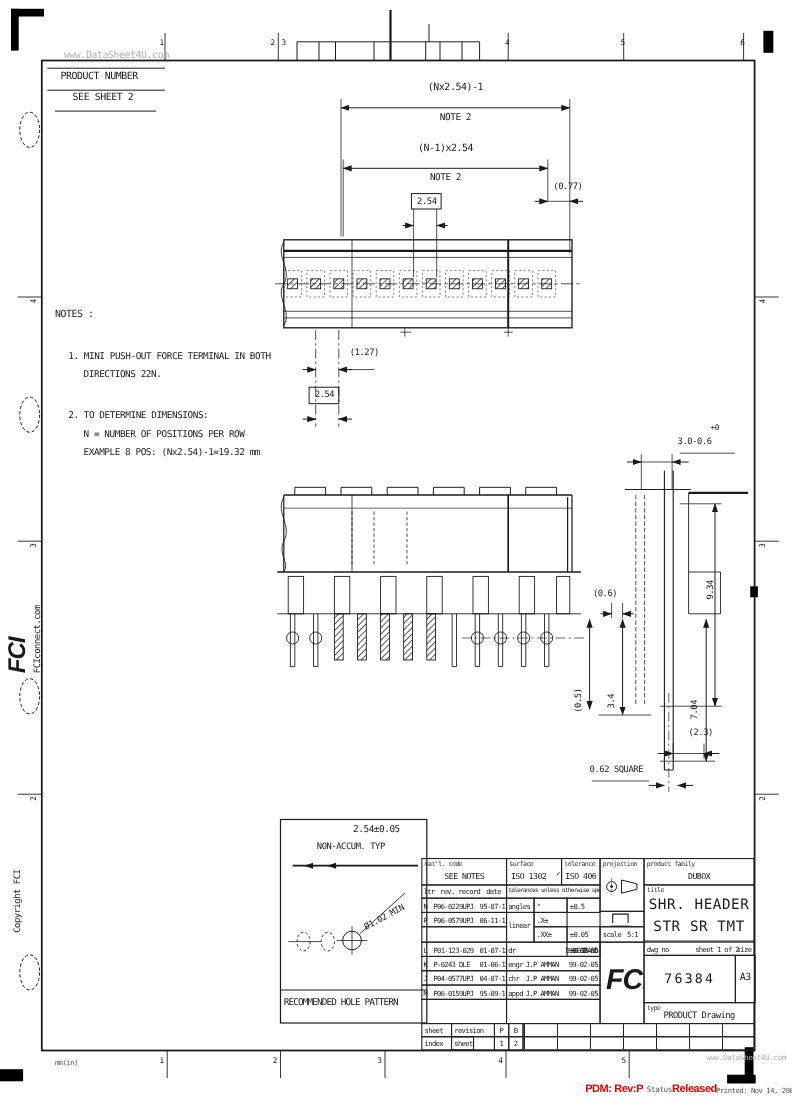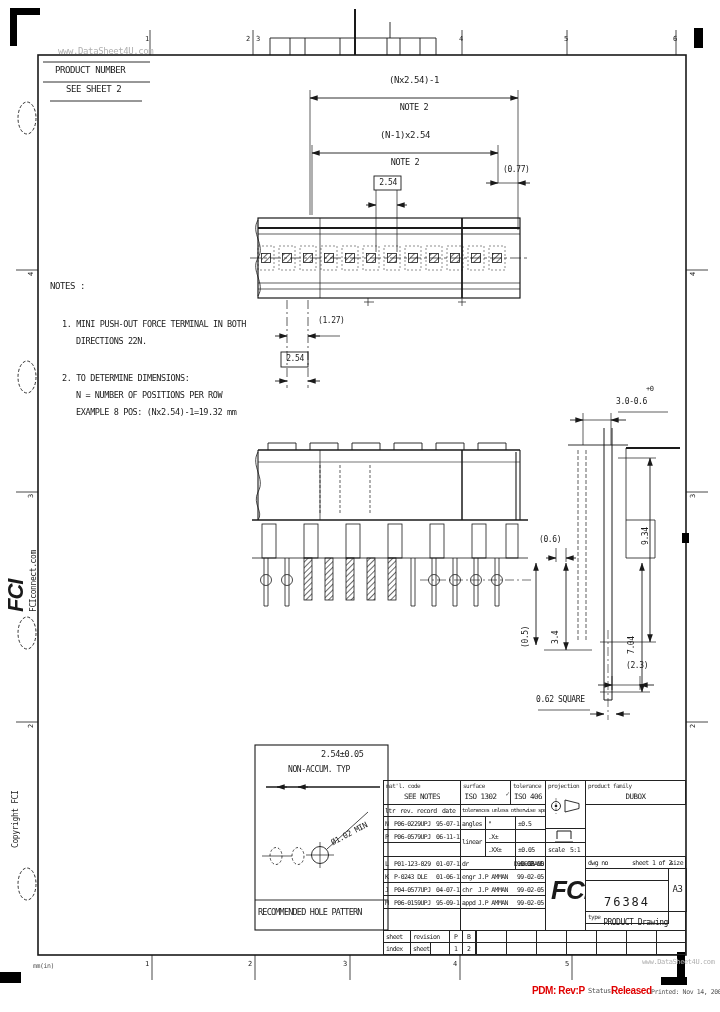--- a/index.html
+++ b/index.html
@@ -247,21 +247,21 @@
   <div class="lbl s7 rot" style="left:28px;top:276px;">4</div>
   <div class="lbl s7 rot" style="left:28px;top:498px;">3</div>
   <div class="lbl s7 rot" style="left:28px;top:728px;">2</div>
   <div class="lbl s7 rot" style="left:690px;top:276px;">4</div>
   <div class="lbl s7 rot" style="left:690px;top:498px;">3</div>
   <div class="lbl s7 rot" style="left:690px;top:728px;">2</div>
 
   <div class="lbl rot logo" style="left:4px;top:612px;font-size:22px;">FCI</div>
   <div class="lbl rot s8" style="left:30px;top:612px;">FCIconnect.com</div>
   <div class="lbl rot s8" style="left:12px;top:848px;">Copyright FCI</div>
-  <div class="lbl s6 dgray" style="left:33px;top:963px;">mm(in)</div>
+  <div class="lbl s6 dgray" style="left:50px;top:963px;">mm(in)</div>
 
   <div class="lbl s9" style="left:55px;top:66px;">PRODUCT NUMBER</div>
   <div class="lbl s9" style="left:66px;top:85px;">SEE SHEET 2</div>
 
   <div class="lbl s9" style="left:50px;top:282px;">NOTES :</div>
   <div class="lbl" style="left:62px;top:320px;">1. MINI PUSH-OUT FORCE TERMINAL IN BOTH</div>
   <div class="lbl" style="left:76px;top:337px;">DIRECTIONS 22N.</div>
   <div class="lbl" style="left:62px;top:374px;">2. TO DETERMINE DIMENSIONS:</div>
   <div class="lbl" style="left:76px;top:391px;">N = NUMBER OF POSITIONS PER ROW</div>
   <div class="lbl" style="left:76px;top:408px;">EXAMPLE 8 POS: (Nx2.54)-1=19.32 mm</div>
@@ -315,20 +315,25 @@
     </div>
 
     <div class="tc" style="left:0;top:24px;width:78px;height:13px;">
       <span class="rowtxt" style="left:1px;top:2px;">ltr</span>
       <span class="rowtxt" style="left:16px;top:2px;">rev. record</span>
       <span class="rowtxt" style="left:58px;top:2px;">date</span>
     </div>
     <div class="tc" style="left:77px;top:24px;width:86px;height:13px;">
       <span class="rowtxt" style="left:1px;top:2px;font-size:5.5px;">tolerances unless otherwise specified</span>
     </div>
+    <div class="tc" style="left:202px;top:24px;width:101px;height:52px;">
+      <span class="tag">title</span>
+      <span class="bigtitle" style="top:10px;">SHR. HEADER</span>
+      <span class="bigtitle" style="top:30px;">STR SR TMT</span>
+    </div>
 
     <div class="tc" style="left:0;top:36px;width:78px;height:14px;">
       <span class="rowtxt" style="left:1px;top:3px;">N</span>
       <span class="rowtxt" style="left:10px;top:3px;">P06-0229UPJ</span>
       <span class="rowtxt" style="left:52px;top:3px;">95-07-11</span>
     </div>
     <div class="tc" style="left:0;top:49px;width:78px;height:14px;">
       <span class="rowtxt" style="left:1px;top:3px;">P</span>
       <span class="rowtxt" style="left:10px;top:3px;">P06-0579UPJ</span>
       <span class="rowtxt" style="left:52px;top:3px;">06-11-13</span>
@@ -412,21 +417,21 @@
 
     <div class="tc" style="left:162px;top:76px;width:41px;height:75px;">
       <span class="logo" style="position:absolute;left:5px;top:18px;font-size:26px;">FCI</span>
     </div>
 
     <div class="tc" style="left:202px;top:76px;width:101px;height:13px;">
       <span class="rowtxt" style="left:2px;top:2px;">dwg no</span>
       <span class="rowtxt" style="left:46px;top:2px;">sheet 1 of 2</span>
       <span class="rowtxt" style="right:2px;top:2px;">size</span>
     </div>
-    <div class="tc" style="left:202px;top:100px;width:84px;height:44px;">
+    <div class="tc" style="left:202px;top:88px;width:84px;height:44px;">
       <span class="val" style="top:14px;font-size:12px;letter-spacing:2px;">76384</span>
     </div>
     <div class="tc" style="left:285px;top:88px;width:19px;height:44px;">
       <span class="val" style="top:15px;font-size:9px;">A3</span>
     </div>
     <div class="tc" style="left:202px;top:131px;width:101px;height:20px;">
       <span class="tag">type</span>
       <span class="val" style="top:6px;font-size:8px;">PRODUCT Drawing</span>
     </div>
 

